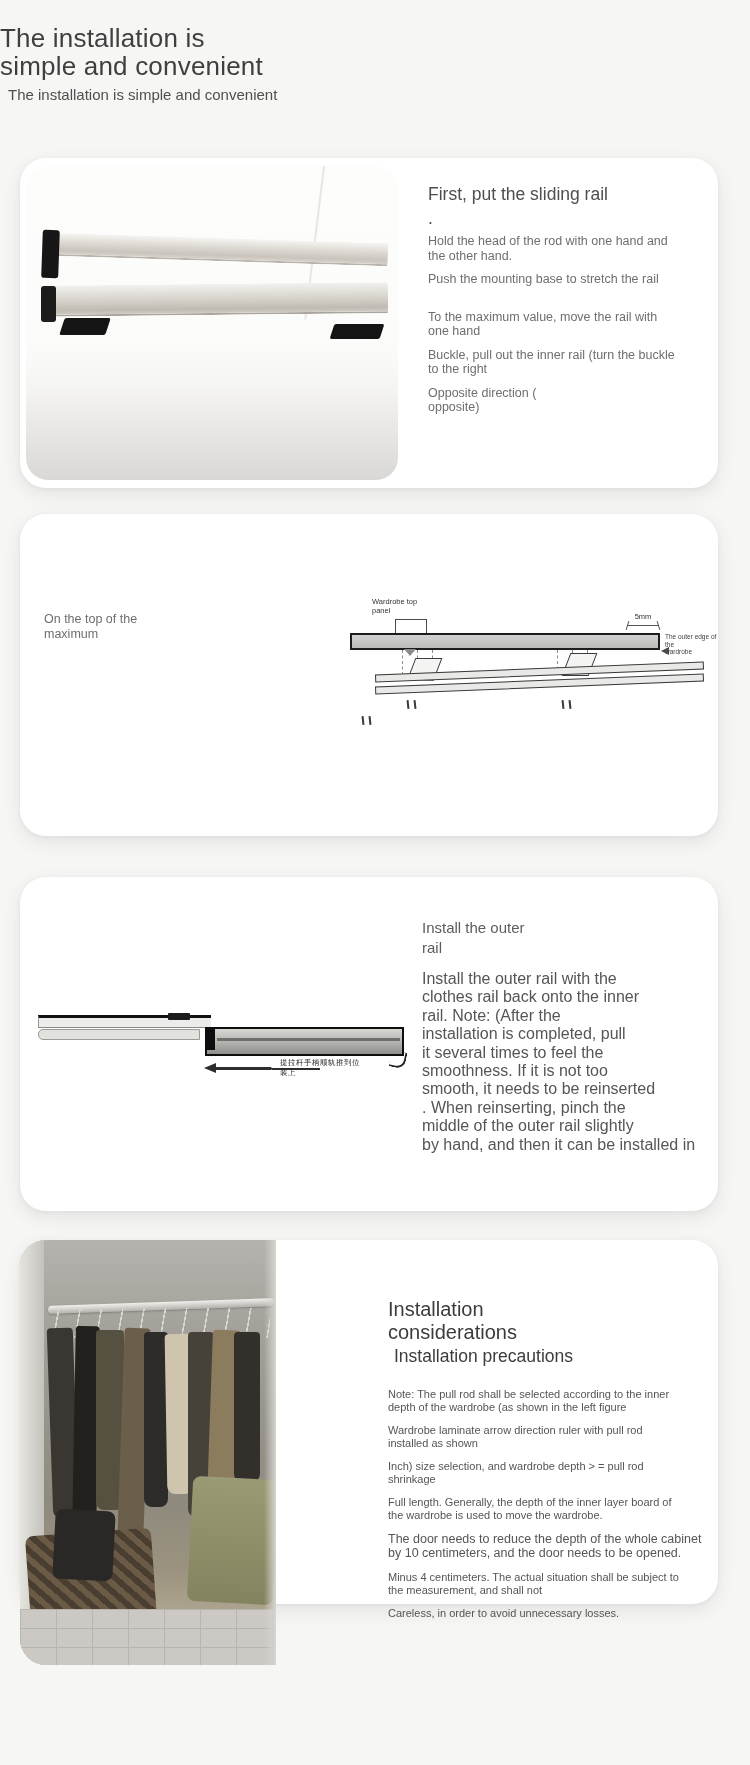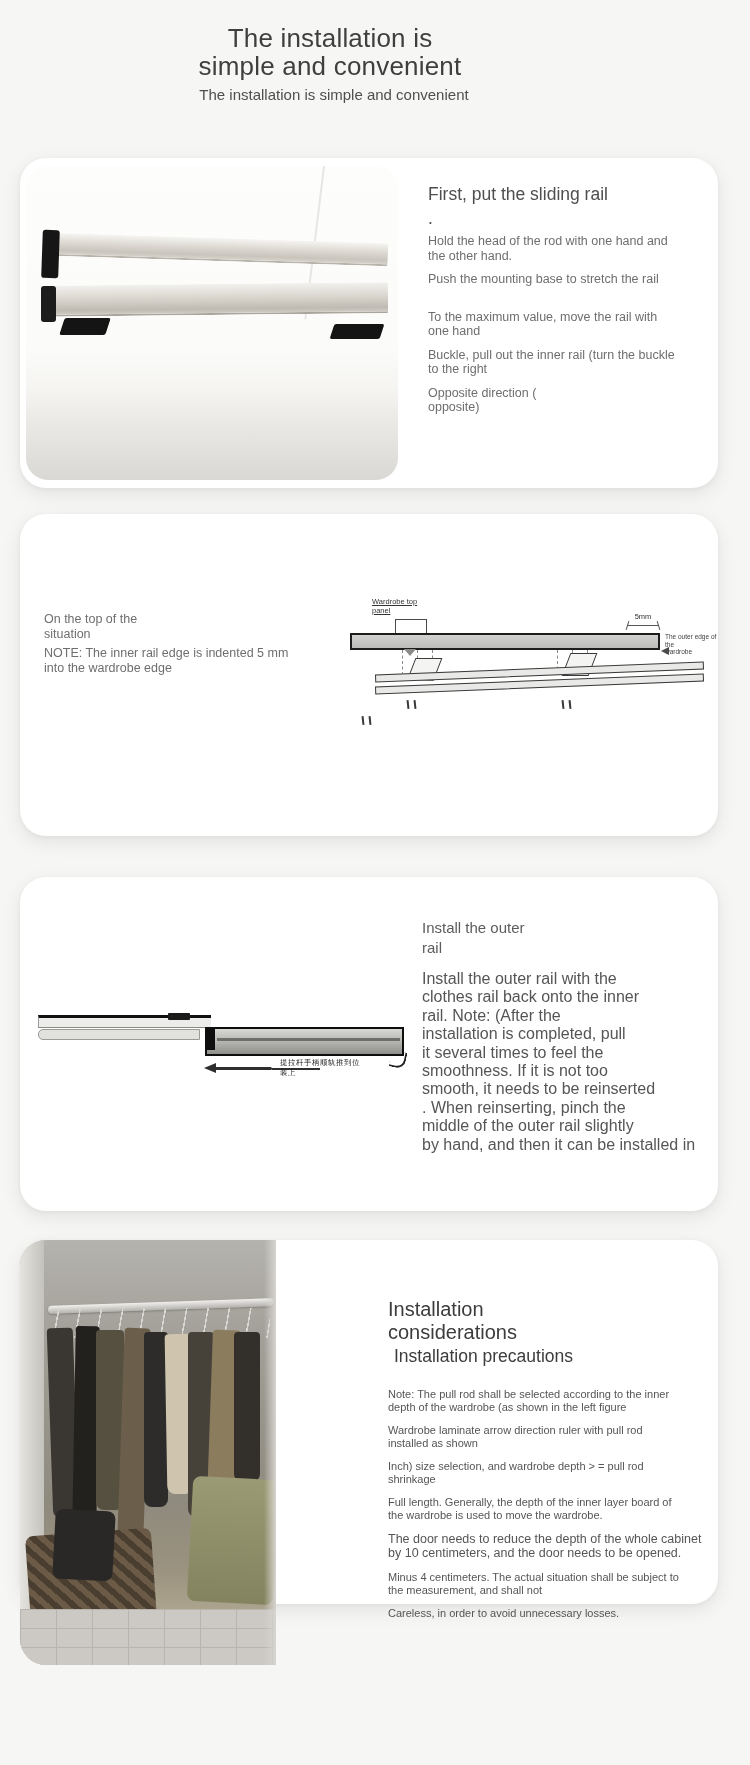--- a/index.html
+++ b/index.html
@@ -5,21 +5,21 @@
   html,body{margin:0;padding:0;}
   body{
     width:750px;height:1765px;position:relative;overflow:hidden;
     background:#f6f6f4;
     font-family:"Liberation Sans", sans-serif;
     -webkit-font-smoothing:antialiased;
   }
   .pre{white-space:pre-line;}
 
   
-  .hero{position:absolute;left:0;top:24px;width:660px;text-align:center;}
+  .hero{position:absolute;left:0;top:24px;width:660px;}
   .hero-title{margin:0;font-size:26px;line-height:28px;font-weight:400;color:#3f3f3f;letter-spacing:.2px;}
   .hero-sub{margin:6px 0 0 8px;font-size:15px;line-height:17px;color:#4f4f4f;}
 
   
   .card{
     position:absolute;left:20px;width:698px;background:#ffffff;border-radius:26px;
     box-shadow:0 6px 18px rgba(60,60,60,.10), 0 1px 4px rgba(60,60,60,.06);
   }
   .card1{top:158px;height:330px;}
   .card2{top:514px;height:322px;}
@@ -54,21 +54,21 @@
   .step.mb-lg{margin-bottom:23px;}
 
   
   .c2-text{position:absolute;left:24px;top:92px;width:300px;}
   .c2-h{margin:0;font-size:22px;line-height:26px;font-weight:400;color:#3a3a3a;}
   .c2-p{margin:0;font-size:12.5px;line-height:15px;color:#6e6e6e;}
   .c2-p1{margin-top:27px;} .c2-p2{margin-top:6px;} .c2-p3{margin-top:4px;}
 
   
   .diagram2{position:absolute;left:298px;top:78px;width:400px;height:150px;}
-  .d2-toplabel{position:absolute;left:54px;top:6px;font-size:7.5px;line-height:8.5px;color:#333;text-decoration:underline;}
+  .d2-toplabel{position:absolute;left:54px;top:6px;font-size:7.5px;line-height:8.5px;color:#333;}
   .d2-bracket{position:absolute;left:77px;top:27px;width:30px;height:13px;border:1.5px solid #4a4a4a;border-bottom:none;background:#fff;}
   .d2-panel{position:absolute;left:32px;top:41px;width:306px;height:13px;background:linear-gradient(180deg,#d2d2d0,#bcbcba);border:2.5px solid #1d1d1d;}
   .d2-notch{position:absolute;left:86px;top:57px;width:0;height:0;border-left:6px solid transparent;border-right:6px solid transparent;border-top:7px solid #8a8a88;}
   .d2-dim{position:absolute;left:306px;top:20px;width:38px;text-align:center;font-size:7.5px;color:#333;}
   .d2-dimline{position:absolute;left:309px;top:33px;width:32px;border-bottom:1px solid #555;}
   .d2-dimline:before,.d2-dimline:after{content:"";position:absolute;top:-4px;width:1px;height:9px;background:#555;}
   .d2-dimline:before{left:0;transform:rotate(18deg);} .d2-dimline:after{right:0;transform:rotate(-18deg);}
   .d2-rightlabel{position:absolute;left:347px;top:41px;width:52px;font-size:6.5px;line-height:7.5px;color:#3e3e3e;}
   .d2-arrowleft{position:absolute;left:343px;top:55px;width:0;height:0;border-top:4px solid transparent;border-bottom:4px solid transparent;border-right:8px solid #4a4a4a;}
   .screw{position:absolute;top:58px;height:25px;border-left:1.5px dashed #8a8a8a;}
@@ -149,23 +149,21 @@
     <p class="step pre">Buckle, pull out the inner rail (turn the buckle
  to the right</p>
     <p class="step pre">Opposite direction (
 opposite)</p>
   </div>
 </section>
 
 <section class="card card2">
   <div class="c2-text">
     <p class="c2-p c2-p2 pre">On the top of the
-situation</p>
-    <p class="c2-p c2-p3 pre">NOTE: The inner rail edge is indented 5 mm
-into the wardrobe edge</p>
+maximum</p>
   </div>
   <div class="diagram2">
     <div class="d2-toplabel pre">Wardrobe top
 panel</div>
     <div class="d2-bracket"></div>
     <div class="d2-panel"></div>
     <div class="d2-notch"></div>
     <div class="d2-dim">5mm</div>
     <div class="d2-dimline"></div>
     <div class="d2-rightlabel pre">The outer edge of the

